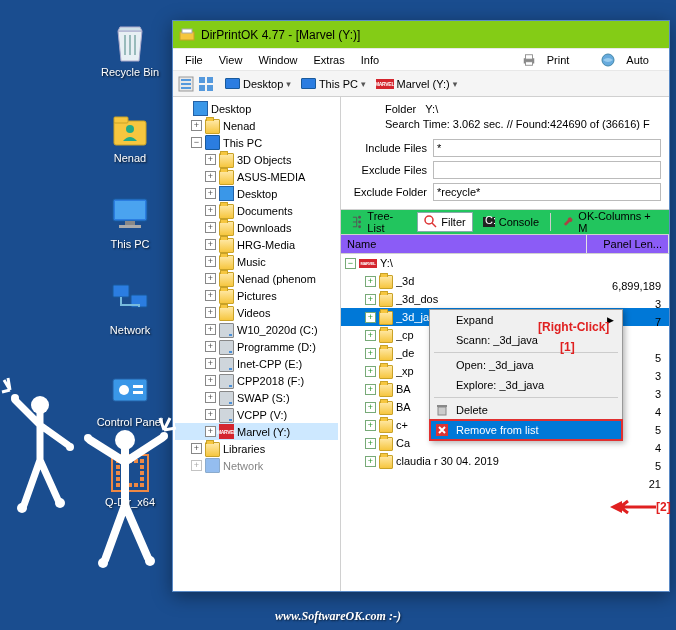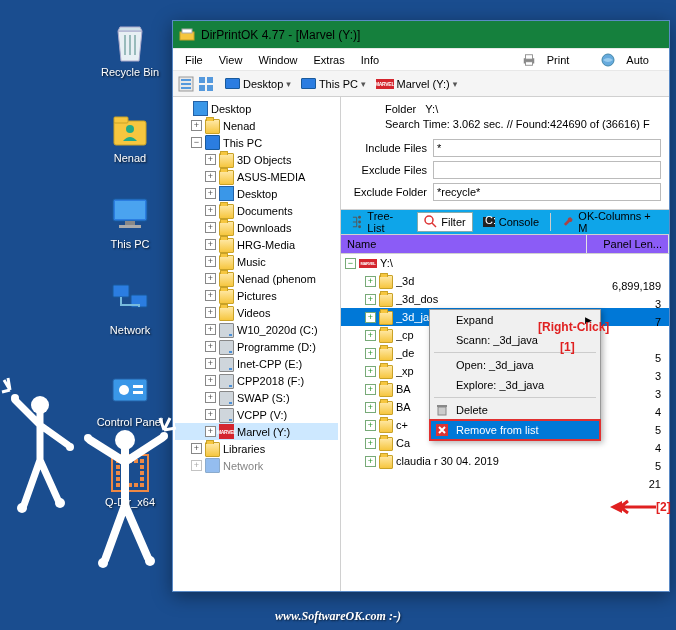--- a/index.html
+++ b/index.html
@@ -8,21 +8,21 @@
 
 .desktop-icon { position: absolute; width: 72px; text-align: center; color: #fff; cursor: pointer; }
 .desktop-icon .ico { width: 42px; height: 42px; margin: 0 auto 2px; display: flex; align-items: center; justify-content: center; }
 .desktop-icon .lbl { font-size: 11px; text-shadow: 1px 1px 2px rgba(0,0,0,.8); }
 
 
 .bin-ico { width: 40px; height: 44px; }
 
 
 .window { position: absolute; left: 172px; top: 20px; width: 498px; height: 572px; background: #fff; border: 1px solid #5a8ac6; box-shadow: 0 4px 18px rgba(0,0,0,.4); }
-.titlebar { height: 28px; background: #15803d; display: flex; align-items: center; padding: 0 6px; border-bottom: 1px solid #e8e8e8; }
+.titlebar { height: 28px; background: #84cc16; display: flex; align-items: center; padding: 0 6px; border-bottom: 1px solid #e8e8e8; }
 .titlebar .app-ico { width: 16px; height: 16px; margin-right: 6px; }
 .titlebar .title { font-size: 12px; color: #000; }
 
 .menubar { height: 22px; display: flex; align-items: center; padding: 0 4px; border-bottom: 1px solid #e8e8e8; }
 .menubar span { padding: 2px 8px; cursor: pointer; }
 .menubar .right { margin-left: auto; display: flex; align-items: center; gap: 8px; }
 .menubar .right span { display: flex; align-items: center; gap: 3px; }
 
 .toolbar2 { height: 26px; display: flex; align-items: center; padding: 2px 4px; border-bottom: 1px solid #d0d0d0; background: #f5f5f5; gap: 2px; }
 .tbico { width: 18px; height: 18px; display: inline-flex; align-items: center; justify-content: center; }
@@ -40,42 +40,42 @@
 .indent1 { padding-left: 16px !important; }
 .indent2 { padding-left: 30px !important; }
 
 .right-pane { flex: 1; display: flex; flex-direction: column; overflow: hidden; }
 .info-block { padding: 6px 8px 4px; }
 .info-row { display: flex; align-items: center; margin-bottom: 4px; gap: 6px; }
 .info-row .lab { width: 78px; text-align: right; }
 .info-row input { flex: 1; border: 1px solid #bbb; padding: 1px 3px; font-size: 11px; height: 18px; }
 .info-line { margin-bottom: 3px; padding-left: 36px; }
 
-.tab-strip { height: 26px; display: flex; align-items: center; border-top: 1px solid #d0d0d0; border-bottom: 1px solid #d0d0d0; background: #0ea5e9; padding: 0 3px; gap: 2px; }
+.tab-strip { height: 26px; display: flex; align-items: center; border-top: 1px solid #d0d0d0; border-bottom: 1px solid #d0d0d0; background: #22c55e; padding: 0 3px; gap: 2px; }
 .tab-btn { display: flex; align-items: center; gap: 3px; padding: 2px 6px; border: 1px solid transparent; cursor: pointer; }
 .tab-btn.active { border: 1px solid #8aa; background: #fff; }
 .sep { width: 1px; height: 18px; background: #ccc; margin: 0 2px; }
 
 .list-pane { flex: 1; overflow: hidden; position: relative; }
 .list-head { display: flex; border-bottom: 1px solid #d0d0d0; background: #8b5cf6; }
 .list-head .col { padding: 3px 6px; border-right: 1px solid #e3e3e3; }
 .col-name { flex: 1; }
 .col-len { width: 82px; text-align: right; }
 .list-body { }
 .list-row { display: flex; align-items: center; height: 18px; padding-left: 4px; }
 .list-row .rexp { width: 11px; height: 11px; border: 1px solid #7a7; display: inline-flex; align-items: center; justify-content: center; font-size: 9px; color: #393; margin-right: 3px; background: #fff; flex-shrink: 0; }
 .list-row .rico { width: 14px; height: 14px; margin-right: 3px; flex-shrink: 0; }
 .list-row .rname { flex: 1; overflow: hidden; white-space: nowrap; }
 .list-row .rlen { width: 82px; text-align: right; padding-right: 8px; margin-top: 46px; }
 .list-row.root .rlen { font-weight: normal; }
 .list-row.selected { background: #0078d7; color: #fff; }
 .list-row.sub { padding-left: 24px; }
 
 
-.ctx-menu { position: absolute; background: #f0f0f0; border: 1px solid #999; box-shadow: 2px 2px 6px rgba(0,0,0,.3); width: 172px; z-index: 50; }
+.ctx-menu { position: absolute; background: #f0f0f0; border: 1px solid #999; box-shadow: 2px 2px 6px rgba(0,0,0,.3); width: 194px; z-index: 50; }
 .ctx-item { display: flex; align-items: center; padding: 4px 8px 4px 26px; position: relative; cursor: pointer; }
 .ctx-item .cico { position: absolute; left: 4px; width: 16px; height: 16px; display: flex; align-items: center; justify-content: center; }
 .ctx-item .sub-arr { margin-left: auto; font-size: 9px; }
 .ctx-sep { height: 1px; background: #ccc; margin: 2px 4px; }
 .ctx-item.highlight { background: #0078d7; color: #fff; outline: 2px solid #e03030; outline-offset: -1px; }
 
 
 .annot { position: absolute; color: #e02020; font-weight: bold; font-size: 12px; z-index: 60; pointer-events: none; }
 .arrow-left { position: absolute; z-index: 60; pointer-events: none; }
 

